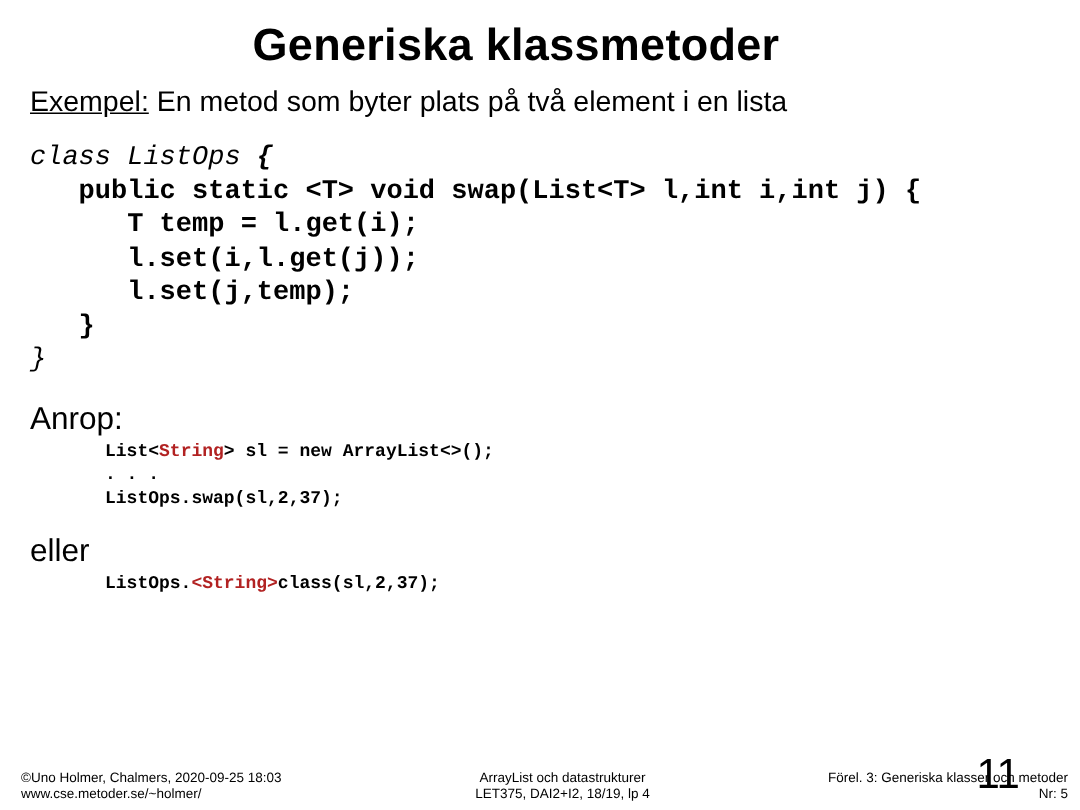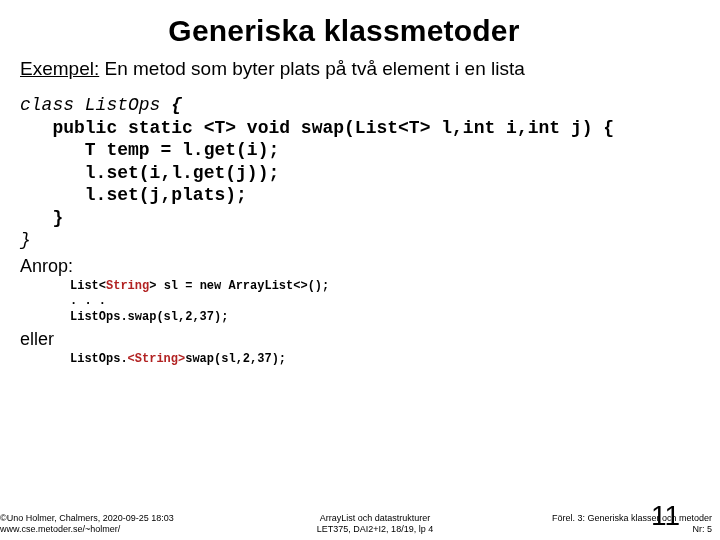--- a/index.html
+++ b/index.html
@@ -4,58 +4,58 @@
 <style>
   * { box-sizing: border-box; margin: 0; padding: 0; }
   html, body { width: 720px; height: 540px; background: #fff; font-family: Arial, Helvetica, sans-serif; color: #000; }
   .slide { width: 688px; height: 540px; position: relative; padding: 14px 20px 0 20px; }
   .title { font-size: 30px; font-weight: bold; text-align: center; margin-bottom: 10px; letter-spacing: 0.2px; }
   .subtitle { font-size: 19px; margin-bottom: 14px; }
   .subtitle u { text-decoration: underline; text-align: center; }
   .code-block { font-family: "Courier New", Courier, monospace; font-size: 18px; line-height: 1.25; white-space: pre; }
   .code-block .b { font-weight: bold; }
   .code-block .i { font-style: italic; font-family: Liberation Mono, monospace; }
-  .label { font-size: 18px; margin-top: 4px; margin-bottom: 2px; }
+  .label { font-size: 21px; margin-top: 16px; margin-bottom: 2px; }
   .code-small { font-family: "Courier New", Courier, monospace; font-size: 12px; font-weight: bold; line-height: 1.3; white-space: pre; padding-left: 50px; }
   .code-small .kw { color: #b22222; }
   .footer { position: absolute; left: 0; bottom: 6px; width: 720px; display: flex; align-items: flex-end; font-size: 9px; color: #000; }
-  .footer .col1 { width: 260px; margin-top: 34px; }
+  .footer .col1 { padding-left: 14px; width: 260px; margin-top: 34px; }
   .footer .col2 { width: 230px; text-align: center; }
   .footer .col3 { flex: 1; text-align: right; padding-right: 8px; }
   .pagenum { position: absolute; right: 8px; bottom: 8px; font-size: 28px; }
   .footer-line { line-height: 1.15; }
 </style>
 </head>
 <body>
 
 <div class="slide">
 
   <div class="title">Generiska klassmetoder</div>
 
   <div class="subtitle">
     <u>Exempel:</u><span> En metod som byter plats på två element i en lista</span>
   </div>
 
   <div class="code-block"><span class="i">class ListOps </span><span class="b i">{</span>
 <span class="b">   public static &lt;T&gt; void swap(List&lt;T&gt; l,int i,int j) {</span>
 <span class="b">      T temp = l.get(i);</span>
 <span class="b">      l.set(i,l.get(j));</span>
-<span class="b">      l.set(j,plats);</span>
+<span class="b">      l.set(j,temp);</span>
 <span class="b">   }</span>
 <span class="i">}</span></div>
 
   <div class="label">Anrop:</div>
 
   <div class="code-small"><span>List&lt;</span><span class="kw">String</span><span>&gt; sl = new ArrayList&lt;&gt;();</span>
 <span>. . .</span>
 <span>ListOps.swap(sl,2,37);</span></div>
 
   <div class="label">eller</div>
 
-  <div class="code-small"><span>ListOps.</span><span class="kw">&lt;String&gt;</span><span>swap(sl,2,37);</span></div>
+  <div class="code-small"><span>ListOps.</span><span class="kw">&lt;String&gt;</span><span>class(sl,2,37);</span></div>
 
   <div class="footer">
     <div class="col1">
       <div class="footer-line">©Uno Holmer, Chalmers, 2020-09-25 18:03</div>
       <div class="footer-line">www.cse.metoder.se/~holmer/</div>
     </div>
     <div class="col2">
       <div class="footer-line">ArrayList och datastrukturer</div>
       <div class="footer-line">LET375, DAI2+I2, 18/19, lp 4</div>
     </div>

